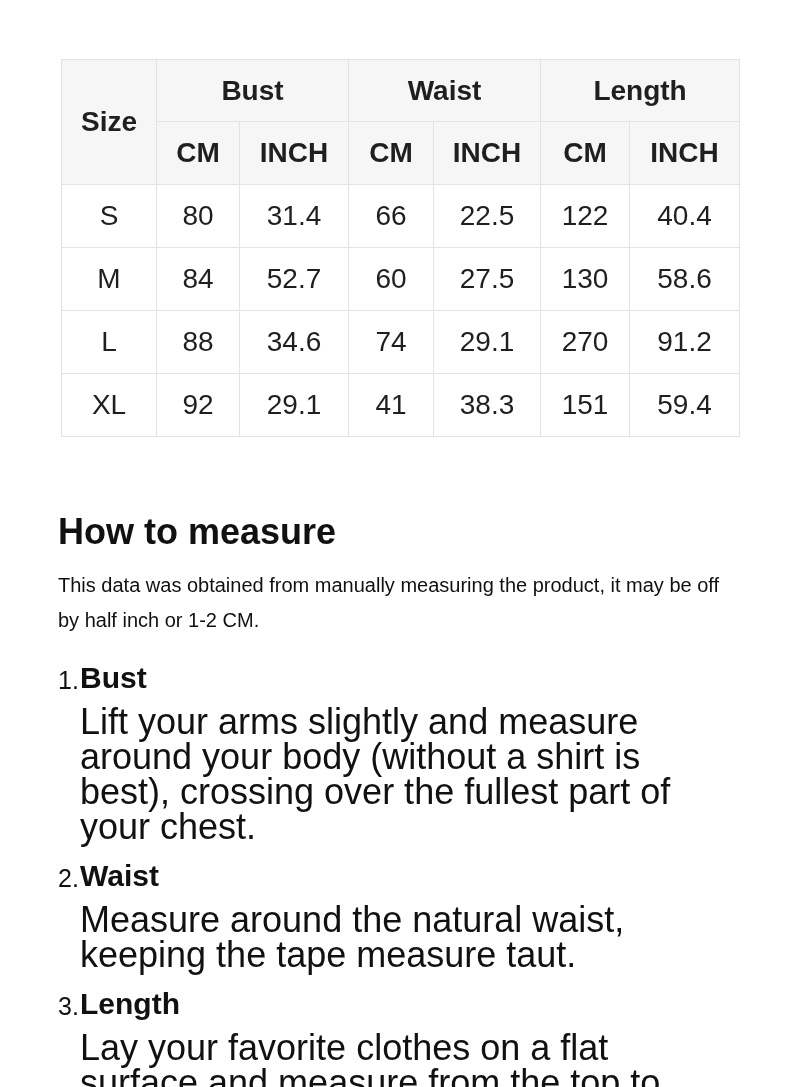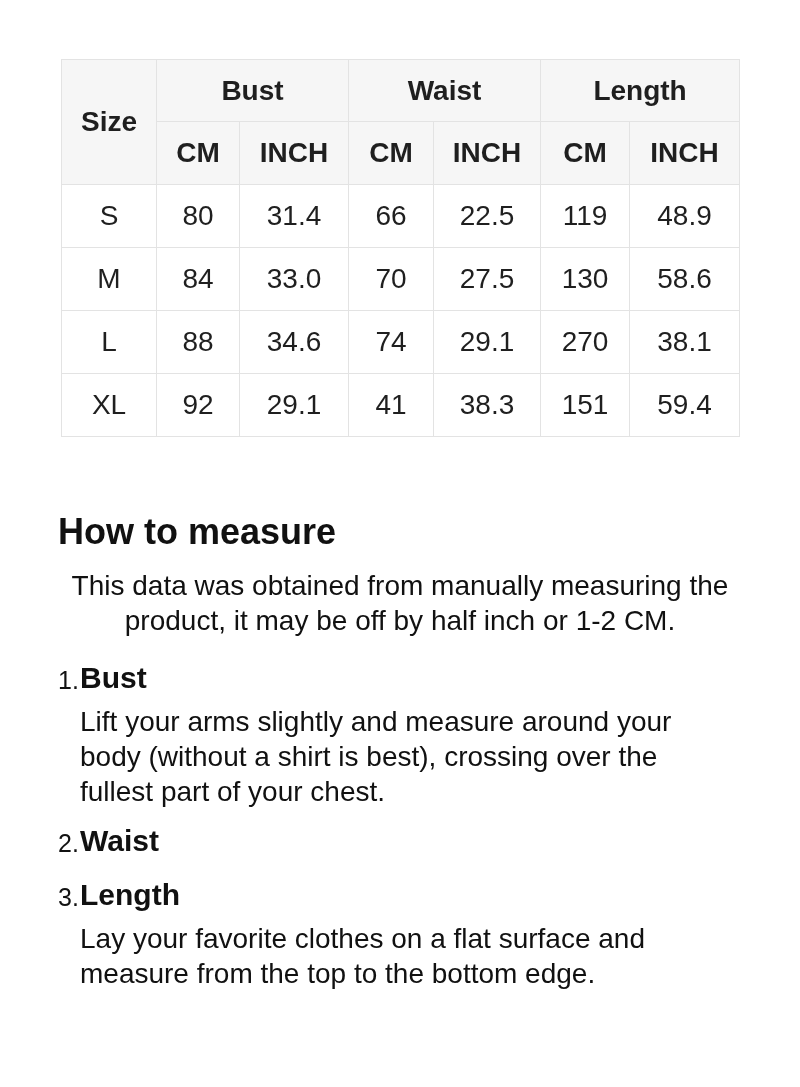--- a/index.html
+++ b/index.html
@@ -52,26 +52,25 @@
     margin-top: 33px;
   }
   .section-title {
     font-size: 36px;
     font-weight: 700;
     line-height: 44px;
     color: #111111;
     margin: 0;
   }
   .intro {
-    font-size: 28px;
+    font-size: 20px;
     line-height: 35px;
     color: #111111;
     margin: 14px 0 0 0;
     max-width: 684px;
-    text-align: center;
   }
   .steps { margin-top: 20px; }
   .step {
     display: flex;
     margin-bottom: 12px;
   }
   .step-number {
     flex: none;
     width: 22px;
     font-size: 25px;
@@ -80,21 +79,21 @@
     color: #111111;
   }
   .step-body { flex: 1; min-width: 0; }
   .step-term {
     font-size: 30px;
     font-weight: 700;
     line-height: 40px;
     color: #111111;
   }
   .step-desc {
-    font-size: 28px;
+    font-size: 36px;
     line-height: 35px;
     color: #111111;
     margin-top: 6px;
     max-width: 630px;
   }
 </style>
 </head>
 <body>
 
 <div class="table-wrap">
@@ -124,40 +123,40 @@
         <th>INCH</th>
       </tr>
     </thead>
     <tbody>
       <tr class="data-row">
         <td>S</td>
         <td>80</td>
         <td>31.4</td>
         <td>66</td>
         <td>22.5</td>
-        <td>119</td>
-        <td>48.9</td>
+        <td>122</td>
+        <td>40.4</td>
       </tr>
       <tr class="data-row">
         <td>M</td>
         <td>84</td>
-        <td>33.0</td>
-        <td>70</td>
+        <td>52.7</td>
+        <td>60</td>
         <td>27.5</td>
         <td>130</td>
         <td>58.6</td>
       </tr>
       <tr class="data-row">
         <td>L</td>
         <td>88</td>
         <td>34.6</td>
         <td>74</td>
         <td>29.1</td>
         <td>270</td>
-        <td>38.1</td>
+        <td>91.2</td>
       </tr>
       <tr class="data-row">
         <td>XL</td>
         <td>92</td>
         <td>29.1</td>
         <td>41</td>
         <td>38.3</td>
         <td>151</td>
         <td>59.4</td>
       </tr>
@@ -174,20 +173,21 @@
       <div class="step-number">1.</div>
       <div class="step-body">
         <div class="step-term">Bust</div>
         <div class="step-desc">Lift your arms slightly and measure around your body (without a shirt is best), crossing over the fullest part of your chest.</div>
       </div>
     </div>
     <div class="step">
       <div class="step-number">2.</div>
       <div class="step-body">
         <div class="step-term">Waist</div>
+        <div class="step-desc">Measure around the natural waist, keeping the tape measure taut.</div>
       </div>
     </div>
     <div class="step">
       <div class="step-number">3.</div>
       <div class="step-body">
         <div class="step-term">Length</div>
         <div class="step-desc">Lay your favorite clothes on a flat surface and measure from the top to the bottom edge.</div>
       </div>
     </div>
   </div>

